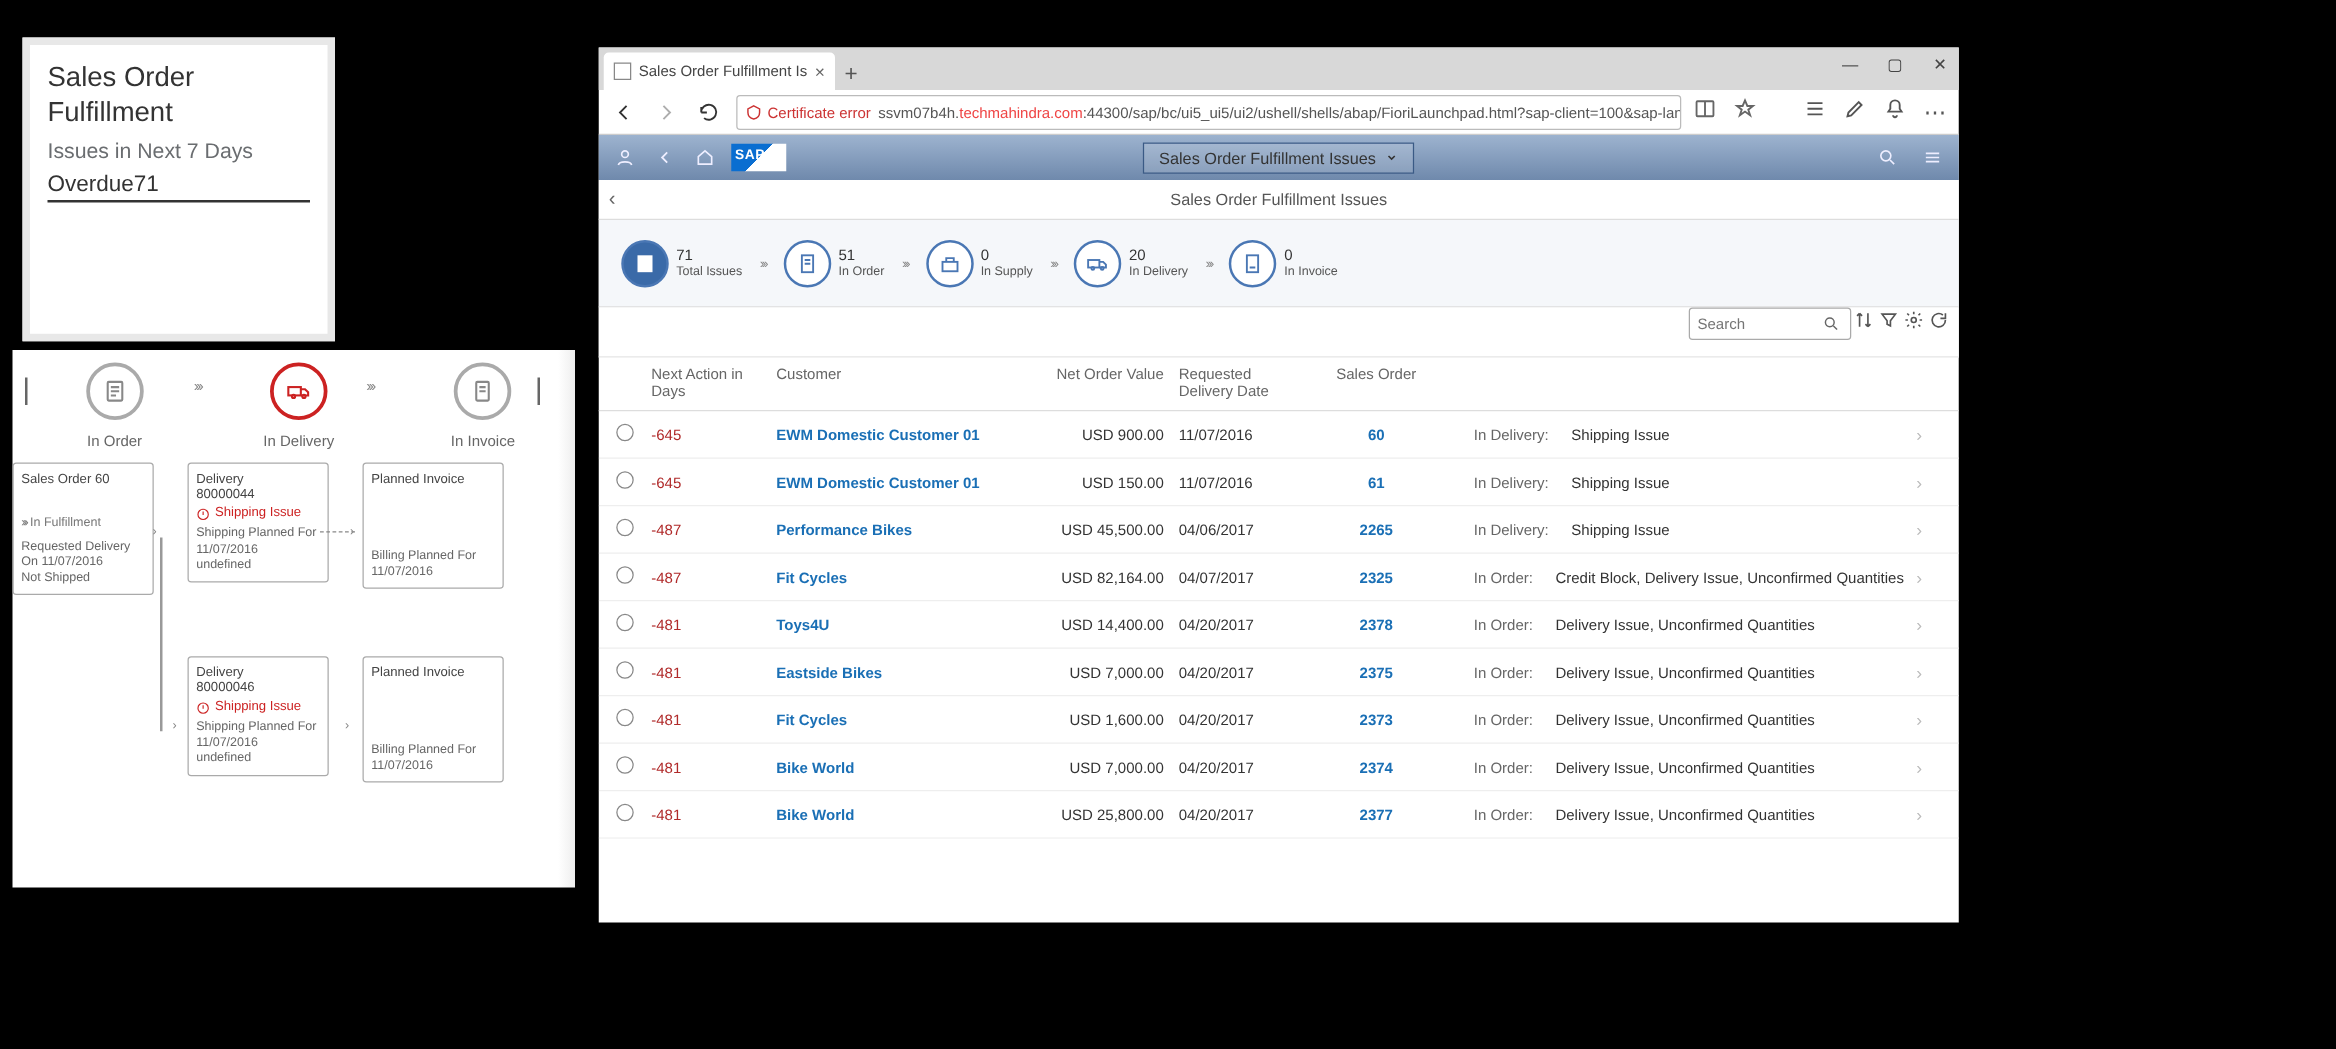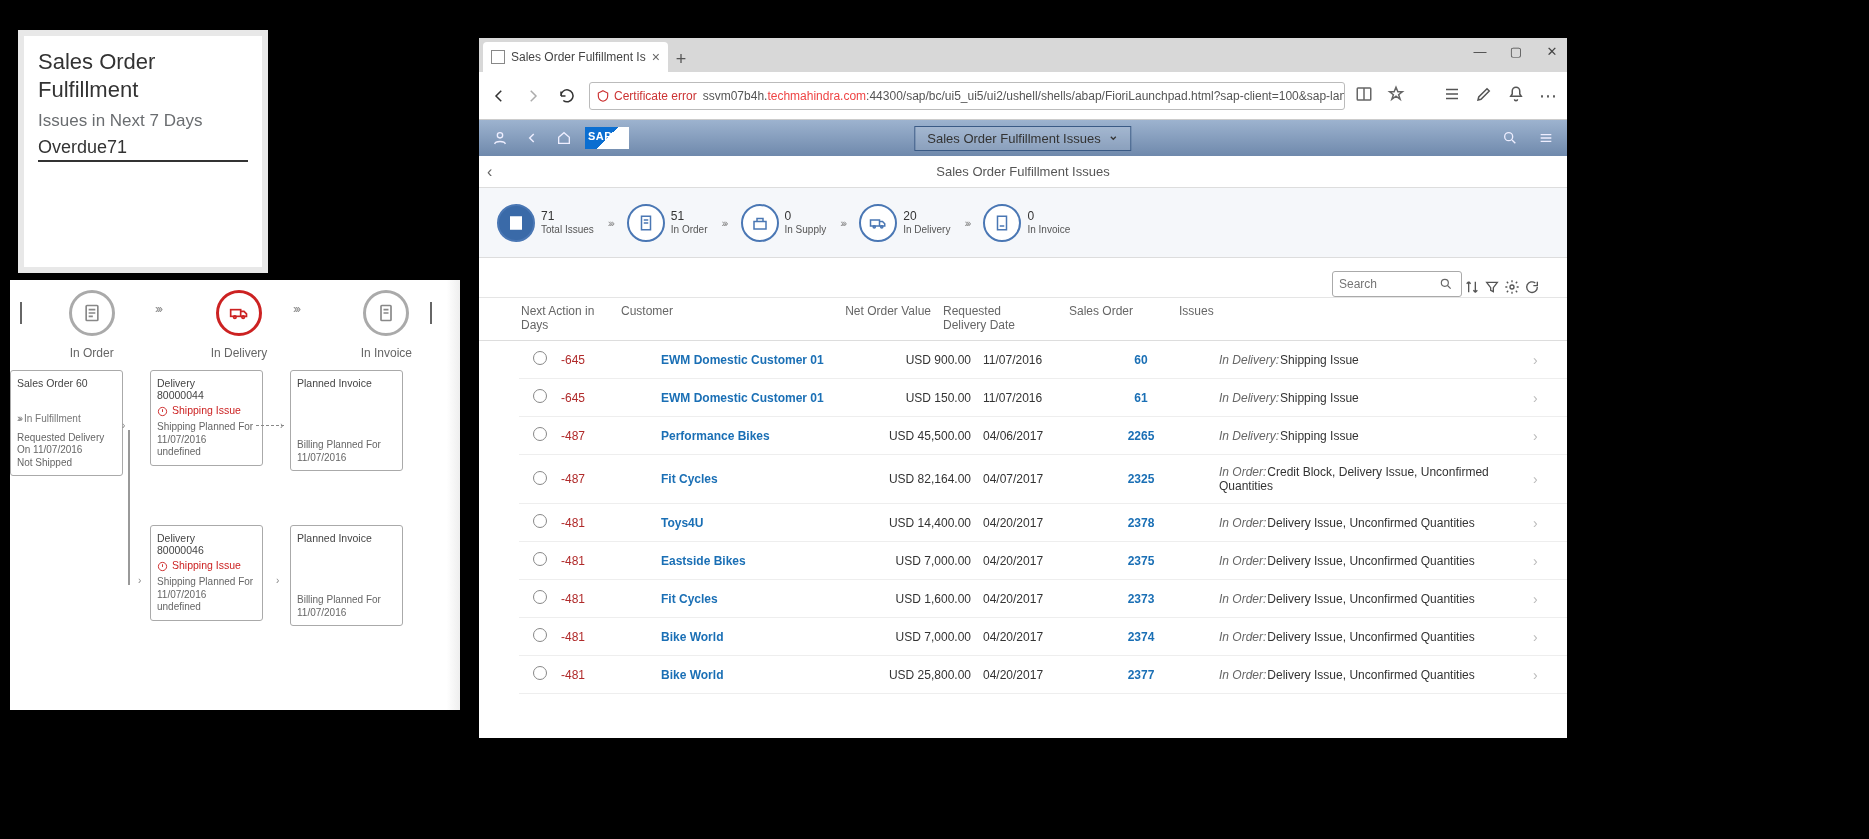--- a/index.html
+++ b/index.html
@@ -39,21 +39,21 @@
 
 .browser { position: absolute; left: 479px; top: 38px; width: 1088px; height: 700px; background: #fff; display: flex; flex-direction: column; }
 .tabstrip { height: 34px; background: #d8d8d8; display: flex; align-items: flex-end; position: relative; }
 .tab { background: #fff; height: 30px; display: flex; align-items: center; padding: 0 8px; font-size: 12px; color: #444; border-top-left-radius: 4px; border-top-right-radius: 4px; gap:6px; margin-left:4px;}
 .tab .favicon { width:14px; height:14px; border:1px solid #888; display:inline-block;}
 .tab .close { color:#666; font-size:14px; cursor:pointer; }
 .newtab { width:26px; height:26px; display:flex; align-items:center; justify-content:center; color:#555; font-size:18px; cursor:pointer; }
 .win-ctrls { position:absolute; right:6px; top:6px; display:flex; gap:18px; font-size:13px; color:#444; }
 .win-ctrls span { cursor:pointer; width:18px; text-align:center; }
 
-.addrbar { height: 48px; display: flex; align-items: center; padding: 0 8px; gap: 10px; border-bottom: 1px solid #ccc; }
+.addrbar { height: 36px; display: flex; align-items: center; padding: 0 8px; gap: 10px; border-bottom: 1px solid #ccc; }
 .nav-btn { width: 24px; height: 24px; display:flex; align-items:center; justify-content:center; color:#555; cursor:pointer; }
 .nav-btn svg { width:18px; height:18px; }
 .url-field { flex:1; height:28px; border:1px solid #bbb; border-radius:3px; display:flex; align-items:center; padding:0 6px; font-size:12px; color:#555; overflow:hidden; white-space:nowrap; }
 .cert-err { color:#c33; display:flex; align-items:center; gap:4px; margin-right:6px; flex-shrink:0;}
 .cert-err svg { width:14px; height:14px; }
 .url-txt .host { color:#ef4444; }
 .addr-icons { display:flex; gap:14px; align-items:center; color:#555; }
 .addr-icons span, .addr-icons svg { cursor:pointer; }
 
 
@@ -74,37 +74,37 @@
 .pf-item { display:flex; align-items:center; gap:6px; }
 .pf-circle { width:38px; height:38px; border-radius:50%; background:#fff; border:2px solid #4a77b4; display:flex; align-items:center; justify-content:center; }
 .pf-circle.sel { background:#3a6aa8; }
 .pf-circle svg { width:18px; height:18px; }
 .pf-circle.sel svg { stroke:#fff; fill:#fff; }
 .pf-meta { display:flex; flex-direction:column; font-size:10px; color:#555; line-height:1.2; }
 .pf-meta .cnt { font-size:12px; color:#333; }
 .pf-chev { color:#888; font-size:11px; letter-spacing:-2px; margin:0 6px;}
 
 
-.tbl-bar { height:40px; background:#fff; display:flex; align-items:flex-end; justify-content:flex-end; padding:0 25px; gap:0; border-bottom:1px solid #e5e5e5;}
+.tbl-bar { height:40px; background:#fff; display:flex; align-items:flex-start; justify-content:flex-end; padding:0 6px; gap:0; border-bottom:1px solid #e5e5e5;}
 .search-box { width:130px; height:26px; border:1px solid #aaa; border-radius:3px; display:flex; align-items:center; padding:0 6px; font-size:12px; color:#888;}
 .search-box input { border:0; outline:0; width:100px; font-size:12px; color:#444;}
 .tb-icn { width:20px; height:20px; display:flex; align-items:center; justify-content:center; color:#555; cursor:pointer; }
 
 
 .tbl-head { display:flex; padding:6px 14px 8px 14px; font-size:12px; color:#666; border-bottom:1px solid #ddd;}
 .c-radio{width:28px;} .c-days{width:100px;} .c-cust{width:200px;} .c-val{width:110px; text-align:right;} .c-date{width:110px; padding-left:12px;} .c-so{width:120px; text-align:center;} .c-iss{flex:1; padding-left:18px;} .c-nav{width:20px;}
-.tbl-body { overflow-y:auto;padding-left:40px; }
+.tbl-body { overflow-y:auto; }
 .trow { display:flex; padding:10px 14px; font-size:12px; border-bottom:1px solid #eee; align-items:center; cursor:pointer;}
 .trow .c-days { color:#b02a2a; font-weight:500; }
 .trow .c-cust span { color:#1a6fb5; font-weight:600; }
 .trow .c-val { color:#333; }
 .trow .c-date { color:#333; }
 .trow .c-so span { color:#1a6fb5; font-weight:600; }
 .trow .c-iss { color:#333; }
-.trow .c-iss .stage { color:#666; margin-right:1px;font-style:italic;}
+.trow .c-iss .stage { color:#666; margin-right:18px;}
 .trow .c-nav { color:#bbb; font-size:14px;}
 .radio { width:14px; height:14px; border:1.5px solid #888; border-radius:50%; display:inline-block;}
 
 </style>
 </head>
 <body>
 
 <div class="tile-card">
   <div class="tile-title">Sales Order Fulfillment</div>
   <div class="tile-sub">Issues in Next 7 Days</div>
@@ -420,21 +420,20 @@
       </div>
   </div>
 
   <div class="tbl-head">
     <div class="c-radio"></div>
     <div class="c-days">Next Action in Days</div>
     <div class="c-cust">Customer</div>
     <div class="c-val">Net Order Value</div>
     <div class="c-date">Requested Delivery Date</div>
     <div class="c-so">Sales Order</div>
-    <div class="c-iss">Issues</div>
     <div class="c-nav"></div>
   </div>
 
   <div class="tbl-body" id="table-body">
       <div class="trow">
         <div class="c-radio"><span class="radio"></span></div>
         <div class="c-days">-645</div>
         <div class="c-cust"><span>EWM Domestic Customer 01</span></div>
         <div class="c-val">USD 900.00</div>
         <div class="c-date">11/07/2016</div>

